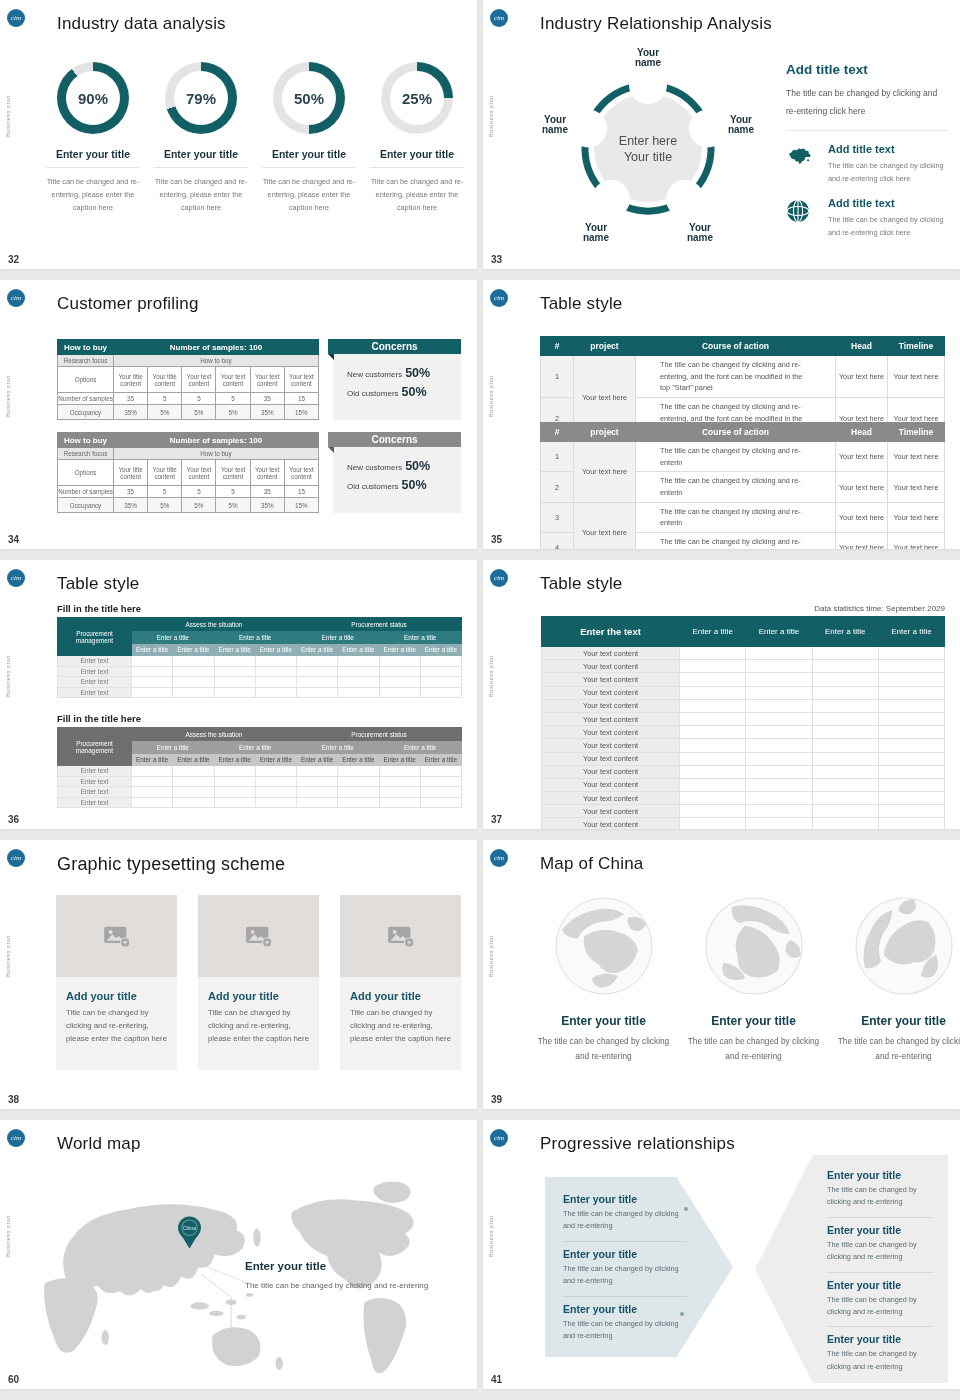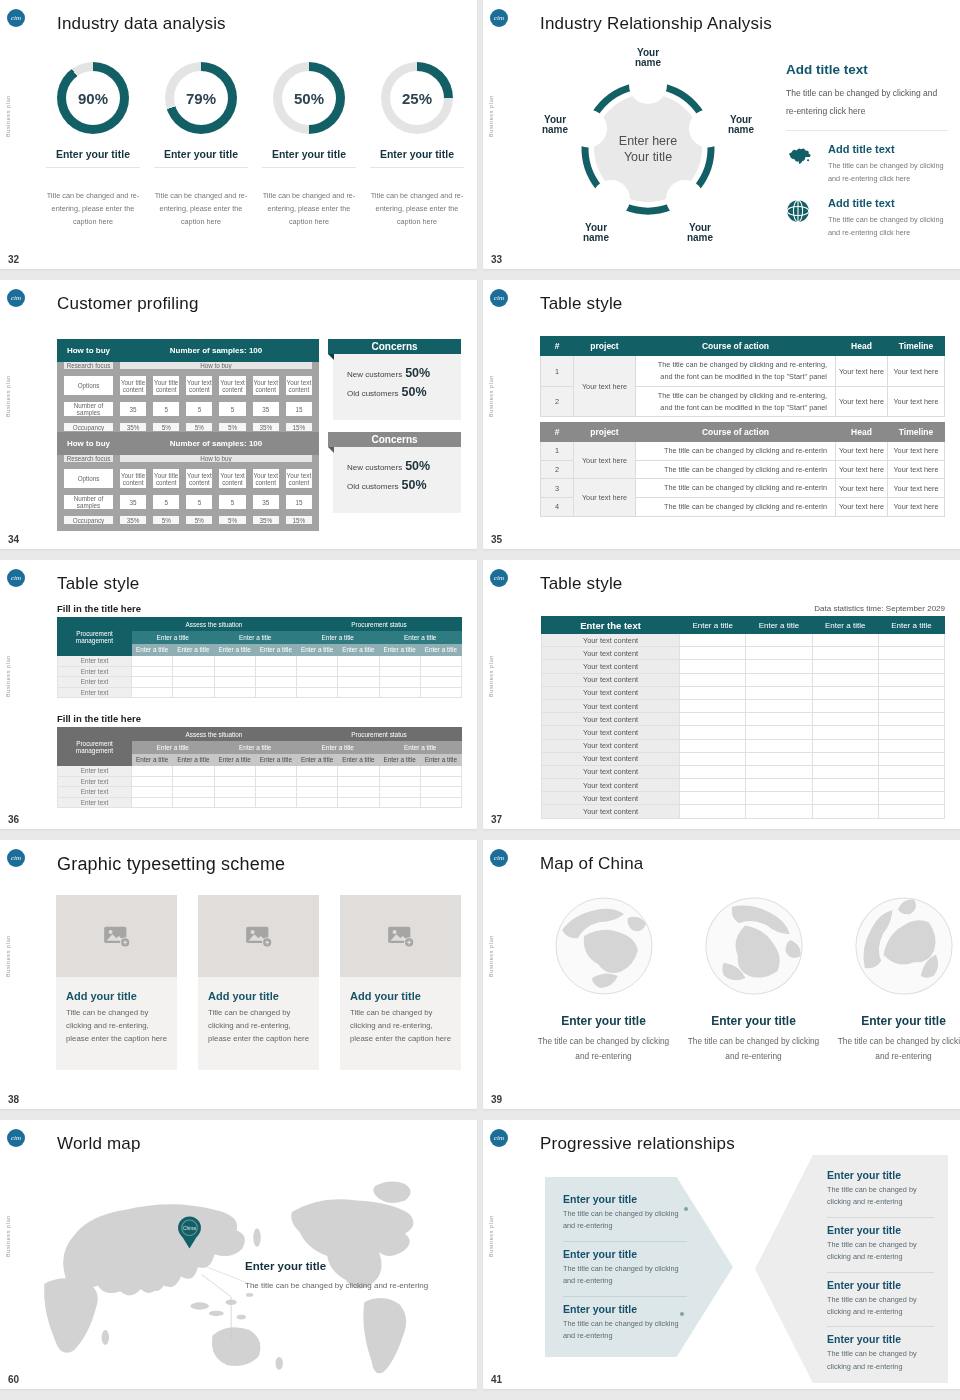--- a/index.html
+++ b/index.html
@@ -11,39 +11,39 @@
 .vlabel{position:absolute;left:5px;top:95px;font-size:5.5px;color:#999;letter-spacing:.6px;writing-mode:vertical-rl;transform:rotate(180deg)}
 .pnum{position:absolute;left:8px;bottom:4px;font-size:10px;font-weight:700;color:#3a3a3a}
 .stitle{position:absolute;left:57px;top:14px;font-size:17px;color:#1a1a1a;letter-spacing:.2px;font-weight:400}
 
 .donuts{position:absolute;left:39px;top:62px;display:flex;width:432px}
 .ditem{width:108px;text-align:center}
 .donut{width:72px;height:72px;border-radius:50%;margin:0 auto;position:relative;display:flex;align-items:center;justify-content:center}
 .donut::after{content:"";position:absolute;inset:9px;background:#fff;border-radius:50%}
 .donut span{position:relative;z-index:1;font-size:15px;font-weight:700;color:#2b4450}
 .ditem h4{margin:14px auto 0;font-size:10.5px;color:#16333f;width:94px;padding-bottom:7px;border-bottom:1px solid #e4e4e4}
-.ditem p{margin:21px auto 0;font-size:7.3px;color:#787878;line-height:1.8;width:96px}
+.ditem p{margin:7px auto 0;font-size:7.3px;color:#787878;line-height:1.8;width:96px}
 
 .relsvg{position:absolute;left:45px;top:40px}
 .arc{stroke:#135F66;stroke-width:7;fill:none}
 .nlab{font-size:10px;font-weight:700;fill:#17323c}
 .ctext{font-size:12.5px;fill:#4f4f4f}
 .r33{position:absolute;left:303px;top:62px;width:162px}
 .r33 h3{font-size:13.5px;font-weight:700;color:#11566b}
 .r33 .bd{margin-top:8px;font-size:8.5px;color:#555;line-height:2.1;padding-bottom:9px;border-bottom:1px solid #e7e7e7}
 .item33{display:flex;margin-top:12px}
 .item33 .ic{width:42px;flex:none;padding-top:2px}
 .item33 h4{font-size:11px;font-weight:700;color:#11566b}
 .item33 p{margin-top:4px;font-size:7.3px;color:#7a7a7a;line-height:1.8}
 
 table{border-collapse:collapse;table-layout:fixed}
 td,th{overflow:hidden}
 
 .t34{position:absolute;left:57px;width:262px}
-.t34 th,.t34 td{border:7px solid #a3a3a3;font-size:6.3px;color:#666;text-align:center;font-weight:400}
+.t34 th,.t34 td{border:1px solid #a3a3a3;font-size:6.3px;color:#666;text-align:center;font-weight:400}
 .t34 tr.hd{height:15px}.t34 tr.r1{height:12px}.t34 tr.r2{height:26px}.t34 tr.r3{height:12px}.t34 tr.r4{height:15px}
 .t34 tr.hd th{color:#fff;font-weight:700;font-size:8px}
 .t34.teal tr.hd th{background:#135F66;border-color:#135F66}
 .t34.gray tr.hd th{background:#8A8A8A;border-color:#8A8A8A}
 .t34 tr.r1 td{background:#e6e6e6}
 .t34 tr.r4 td{background:#f6f6f6}
 .c34{position:absolute;left:333px;width:128px;height:81px;background:#f1f1f1}
 .c34 .bar{position:relative;height:15px;margin-left:-5px;color:#fff;font-size:10px;font-weight:700;display:flex;align-items:center;justify-content:center}
 .c34.teal .bar{background:#135F66}.c34.gray .bar{background:#8A8A8A}
 .c34 .bar::after{content:"";position:absolute;left:0;top:15px;border:3px solid;border-color:transparent}
@@ -53,41 +53,41 @@
 .c34 .cl{font-size:8px;color:#444;margin-bottom:5px}
 .c34 .cl b{font-size:12.5px;color:#1d333b;margin-left:3px}
 
 .t35{position:absolute;left:57px;width:405px}
 .t35 th,.t35 td{border:1px solid #dcdcdc;font-size:7.3px;color:#555;text-align:center;font-weight:400}
 .t35 tr.hd{height:19px}
 .t35 tr.hd th{color:#fff;font-weight:700;font-size:8.5px}
 .t35.teal tr.hd th{background:#135F66;border-color:#135F66}
 .t35.gray tr.hd th{background:#8A8A8A;border-color:#8A8A8A}
 .t35 td.num,.t35 td.proj{background:#f1f1f1}
-.t35 td.ltxt{text-align:right;padding:3px 8px;line-height:1.6}
+.t35 td.ltxt{text-align:left;padding:3px 24px;line-height:1.6}
 .t35.t1 tr.b1{height:31px}.t35.t1 tr.b2{height:25px}
 .t35.t2 tr.bd{height:17px}
 
 .bt36{position:absolute;left:57px;font-size:9.5px;font-weight:700;color:#222}
 .t36{position:absolute;left:57px;width:405px}
 .t36 th,.t36 td{border:1px solid #e2e2e2;font-size:6.4px;text-align:center;font-weight:400}
 .t36 tr.h1{height:13px}.t36 tr.h2{height:13px}.t36 tr.h3{height:12px}.t36 tr.bd{height:10.5px}
 .t36 th{color:#fff}
 .t36.teal th.d{background:#135F66;border-color:#135F66}
 .t36.teal th.m{background:#2E7B82;border-color:#2E7B82}
 .t36.teal th.l{background:#8FAFB4;border-color:#8FAFB4}
 .t36.gray th.d{background:#6E6E6E;border-color:#6E6E6E}
 .t36.gray th.m{background:#9E9E9E;border-color:#9E9E9E}
 .t36.gray th.l{background:#C7C7C7;border-color:#C7C7C7;color:#4a4a4a}
 .t36 td.rl{background:#efefef;color:#777}
 
 .note37{position:absolute;right:15px;top:44px;font-size:8px;color:#555}
 .t37{position:absolute;left:58px;top:56px;width:404px}
 .t37 th,.t37 td{border:1px solid #e0e0e0;font-size:7.4px;color:#555;text-align:center;font-weight:400}
-.t37 tr.hd{height:17px}
+.t37 tr.hd{height:30px}
 .t37 tr.hd th{background:#135F66;border-color:#135F66;color:#fff;font-size:8px}
 .t37 tr.hd th.main{font-size:9.5px;font-weight:700}
 .t37 tr.bd{height:13.2px}
 .t37 td.rl{background:#ececec}
 
 .cards{position:absolute;left:56px;top:55px;display:flex;gap:21px}
 .card{width:121px}
 .card .img{height:82px;background:#e0ddda;display:flex;align-items:center;justify-content:center}
 .card .body{height:93px;background:#f3f2f1;padding:13px 10px 0}
 .card h4{font-size:11px;font-weight:700;color:#165568}

